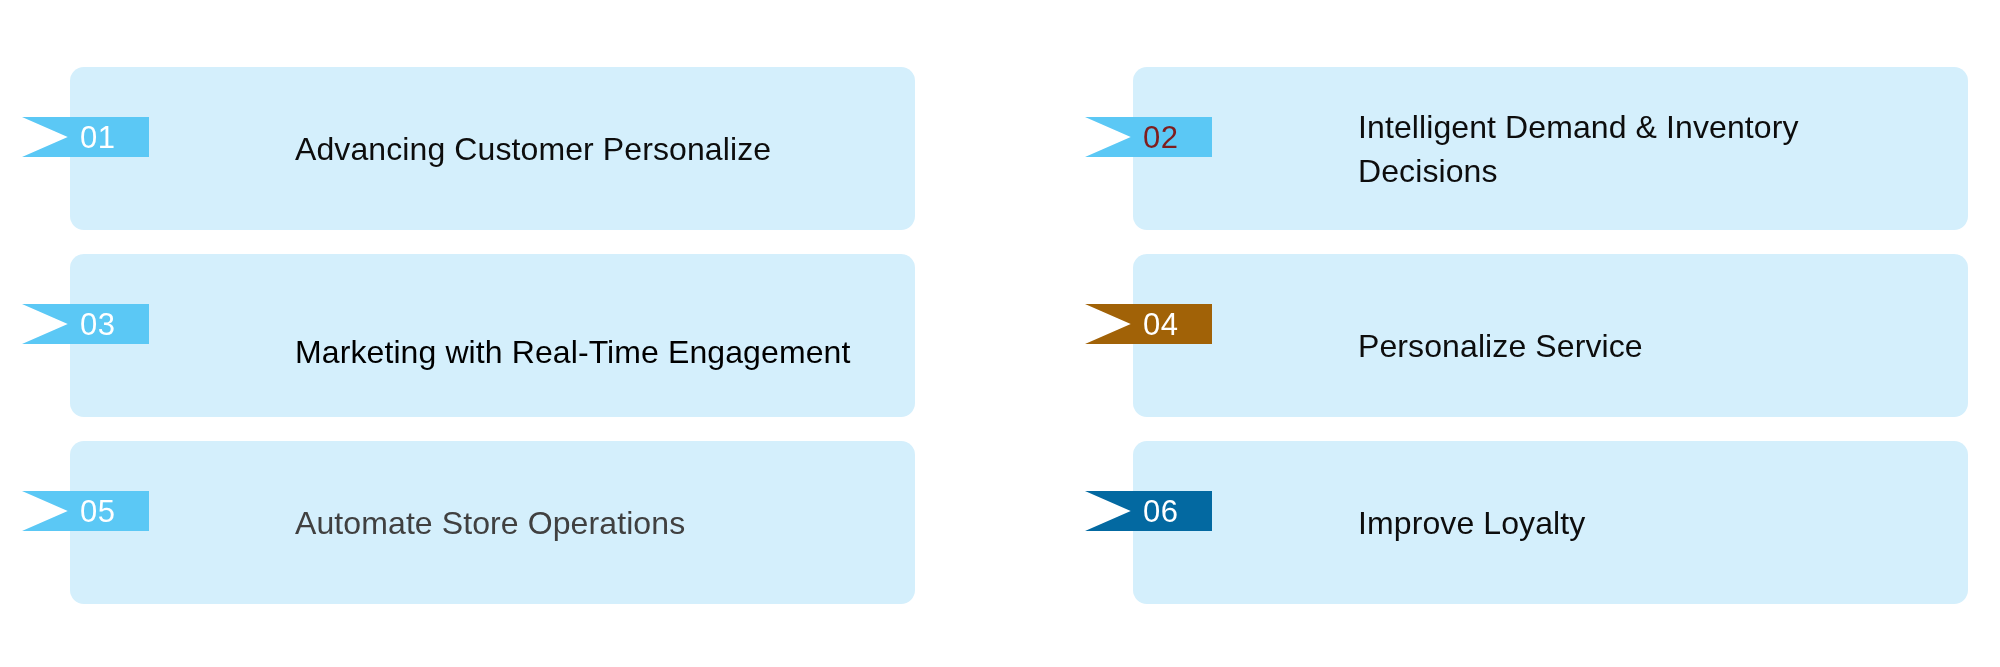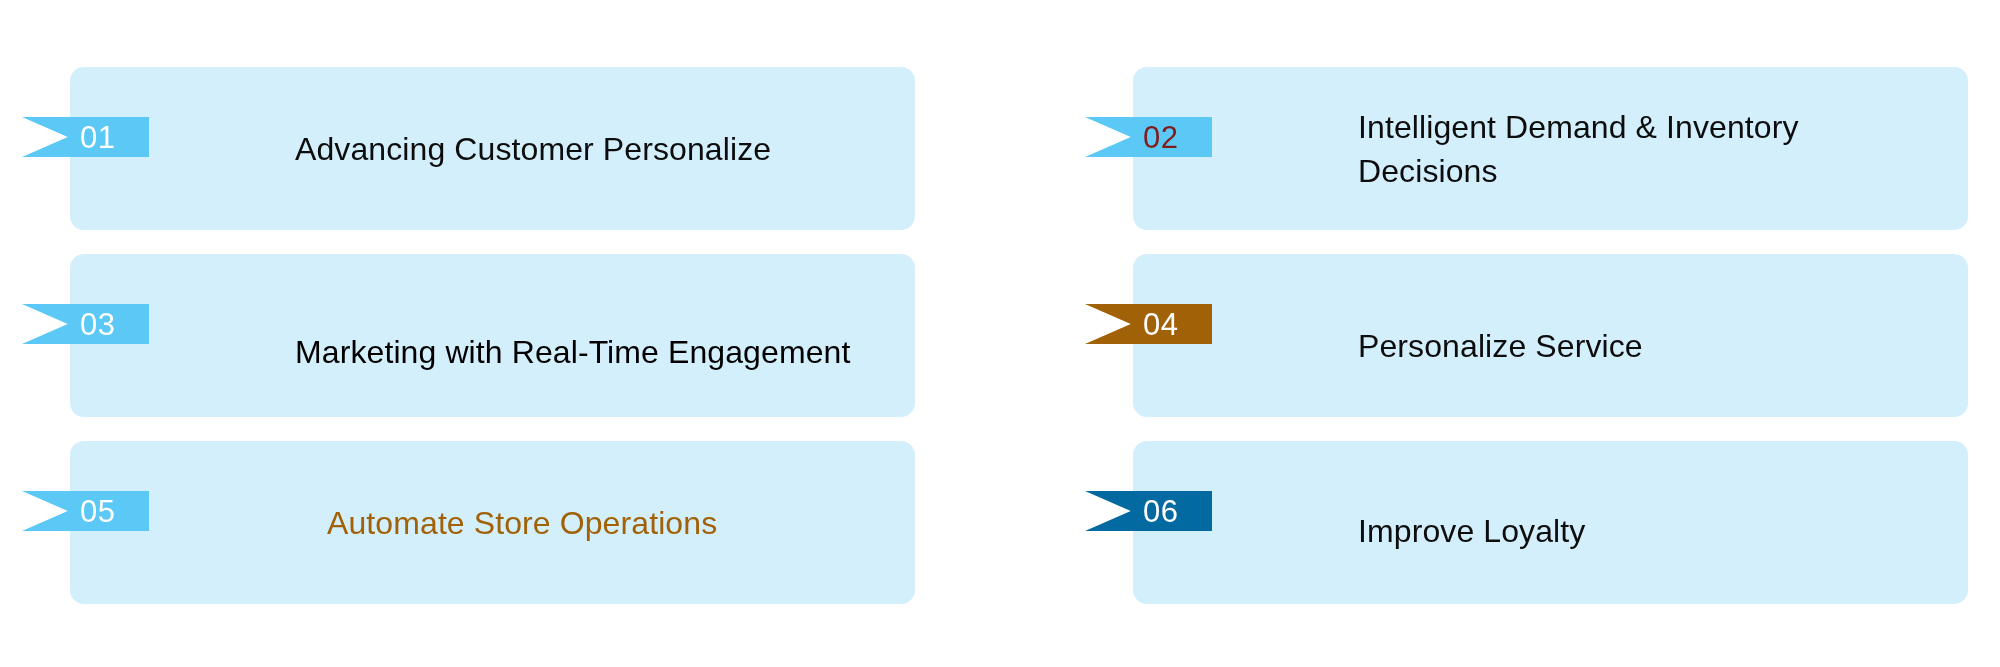--- a/index.html
+++ b/index.html
@@ -125,29 +125,29 @@
     <div class="card" style="background: rgb(212, 239, 252);">
       <div class="title" style="color: rgb(13, 13, 13); margin-top: 10px;">Personalize Service</div>
     </div>
     <div class="ribbon" style="background: #a16207;">
       <span class="ribbon-number" style="color: rgb(255, 255, 255);">04</span>
     </div>
   </div>
 
   <div class="item col-left row-3">
     <div class="card" style="background: rgb(212, 239, 252);">
-      <div class="title" style="color: #a16207; margin-left: 32px;">Automate Store Operations</div>
+      <div class="title" style="color: #404040;">Automate Store Operations</div>
     </div>
     <div class="ribbon" style="background: rgb(91, 200, 245);">
       <span class="ribbon-number" style="color: rgb(255, 255, 255);">05</span>
     </div>
   </div>
 
   <div class="item col-right row-3">
     <div class="card" style="background: rgb(212, 239, 252);">
-      <div class="title" style="color: rgb(13, 13, 13); margin-top: 8px;">Improve Loyalty</div>
+      <div class="title" style="color: rgb(13, 13, 13);">Improve Loyalty</div>
     </div>
     <div class="ribbon" style="background: #0369a1;">
       <span class="ribbon-number" style="color: rgb(255, 255, 255);">06</span>
     </div>
   </div>
 
 </div>
 
 </body></html>

